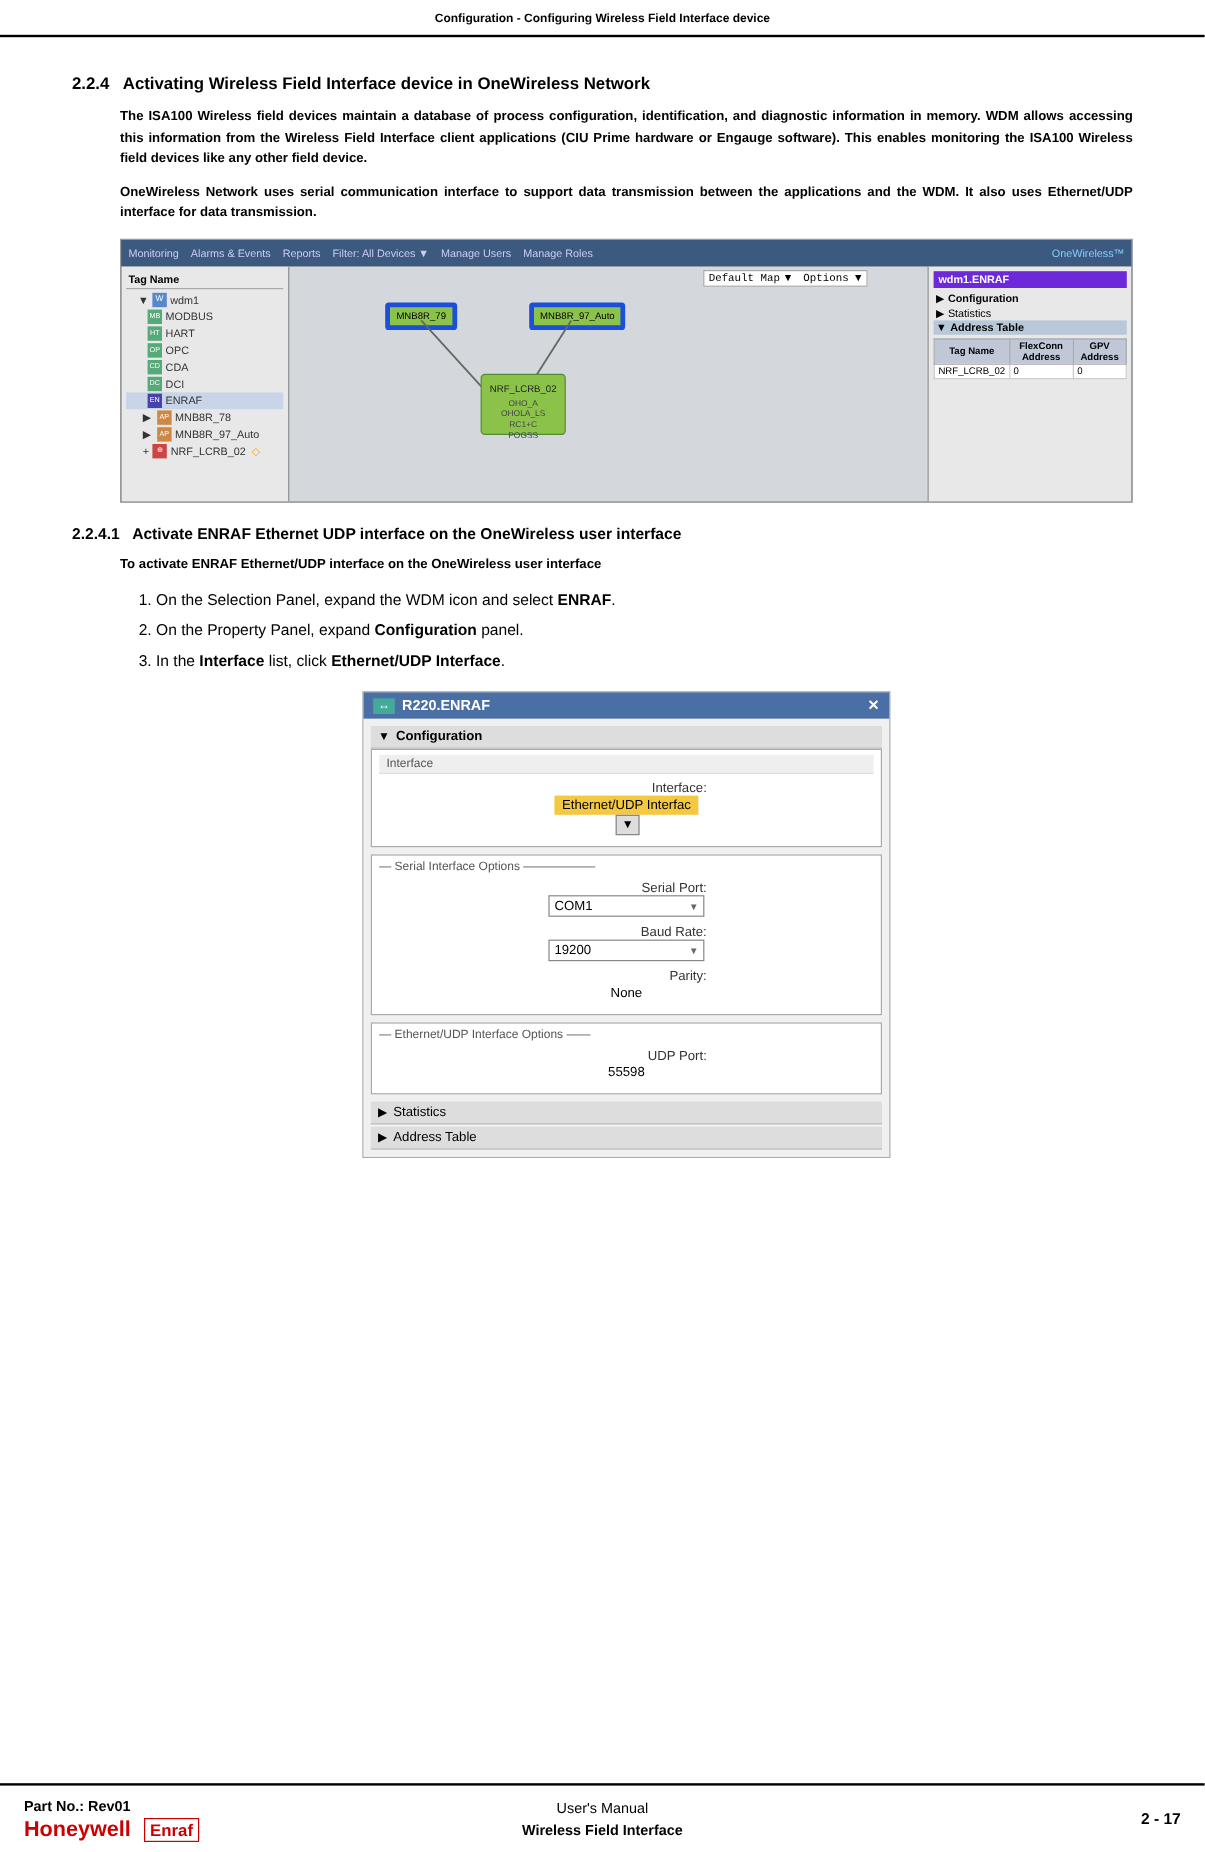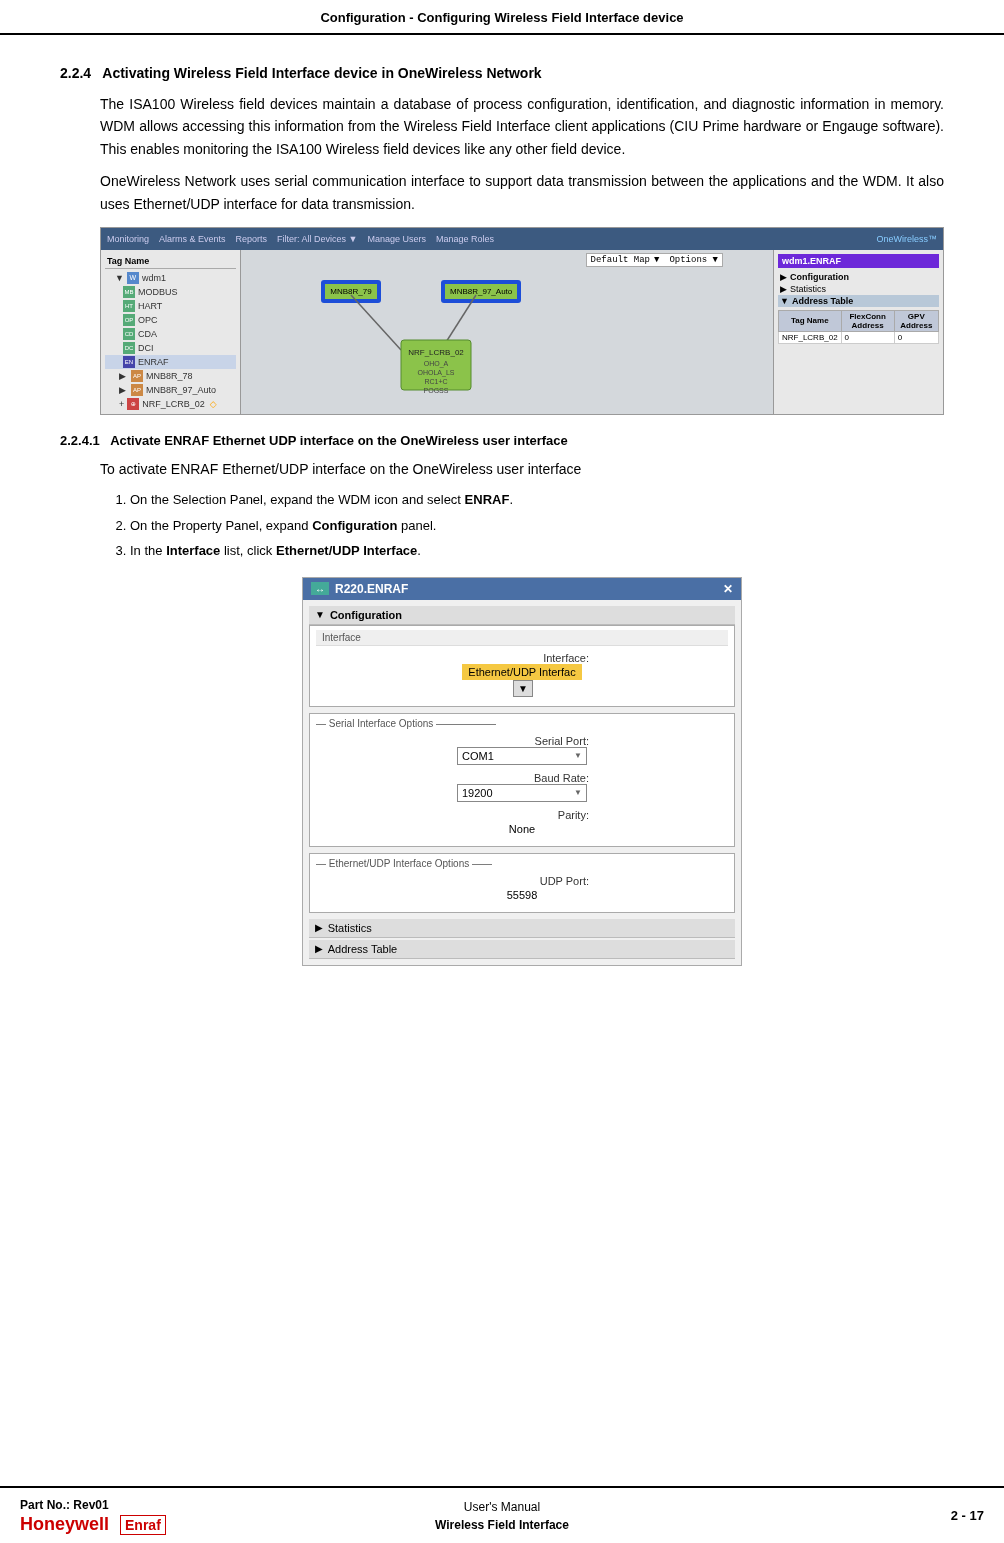--- a/index.html
+++ b/index.html
@@ -11,50 +11,51 @@
       min-height: 1543px;
       position: relative;
     }
 
     
     .page-header {
       text-align: center;
       padding: 10px 0 8px 0;
       border-bottom: 2px solid #000;
       font-weight: bold;
-      font-size: 13px;
+      font-size: 10px;
     }
 
     
     .content {
       padding: 20px 60px 20px 60px;
     }
 
     
     .section-heading {
       font-size: 14px;
       font-weight: bold;
       margin-bottom: 12px;
       margin-top: 10px;
     }
 
     
     .body-text {
-      font-size: 14px;
+      font-size: 11px;
       line-height: 1.6;
       margin-bottom: 10px;
       text-align: justify;
+      font-weight: bold;
     }
 
     
     .screenshot-container {
       border: 1px solid #999;
       background: #c8d8e8;
       margin: 12px 0 18px 0;
-      height: 188px;
+      height: 220px;
       position: relative;
       overflow: hidden;
     }
 
     
     .subsection-heading {
       font-size: 13px;
       font-weight: bold;
       margin-bottom: 10px;
       margin-top: 18px;

